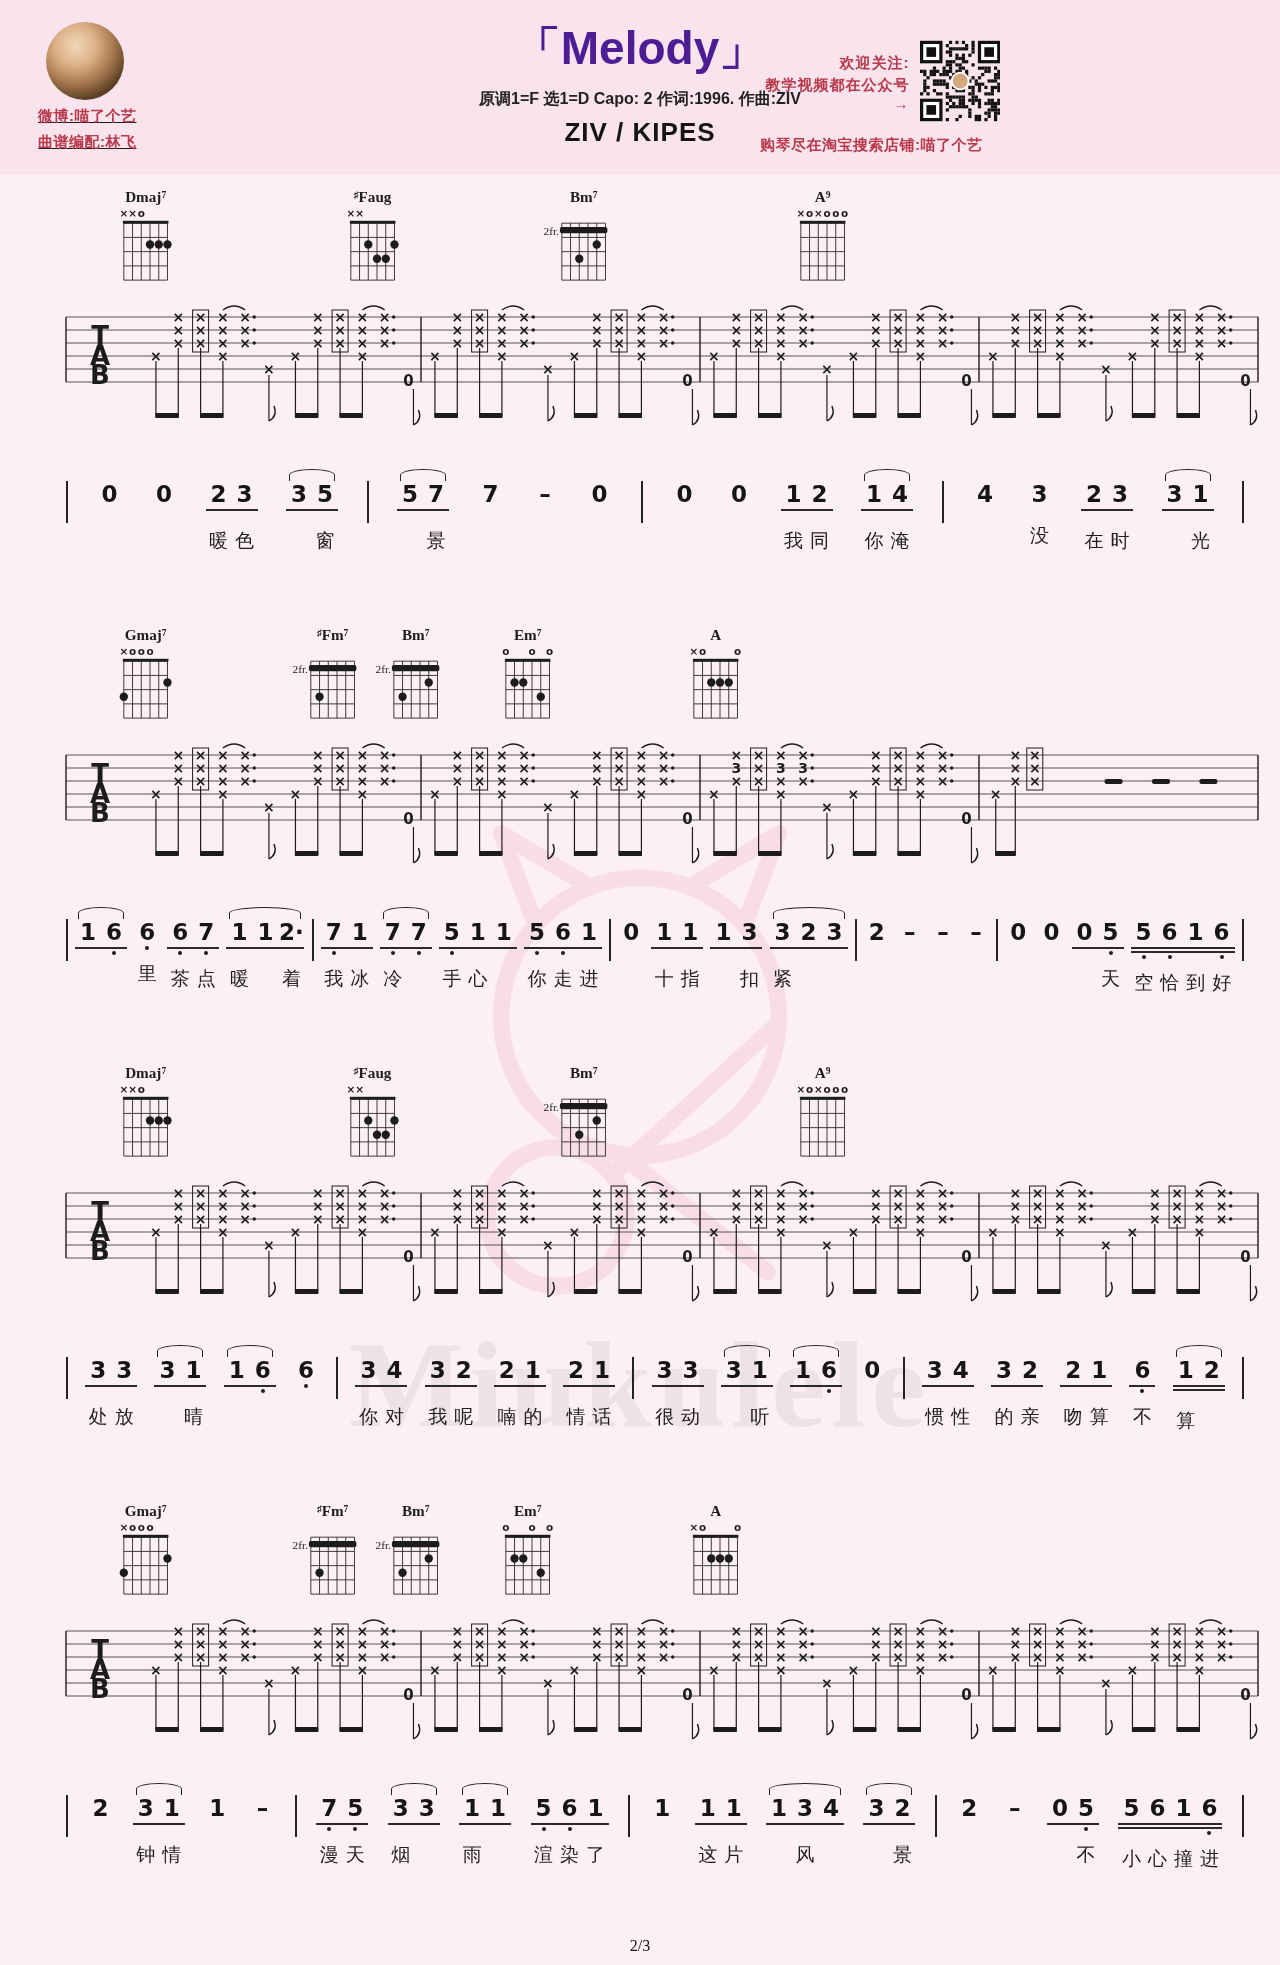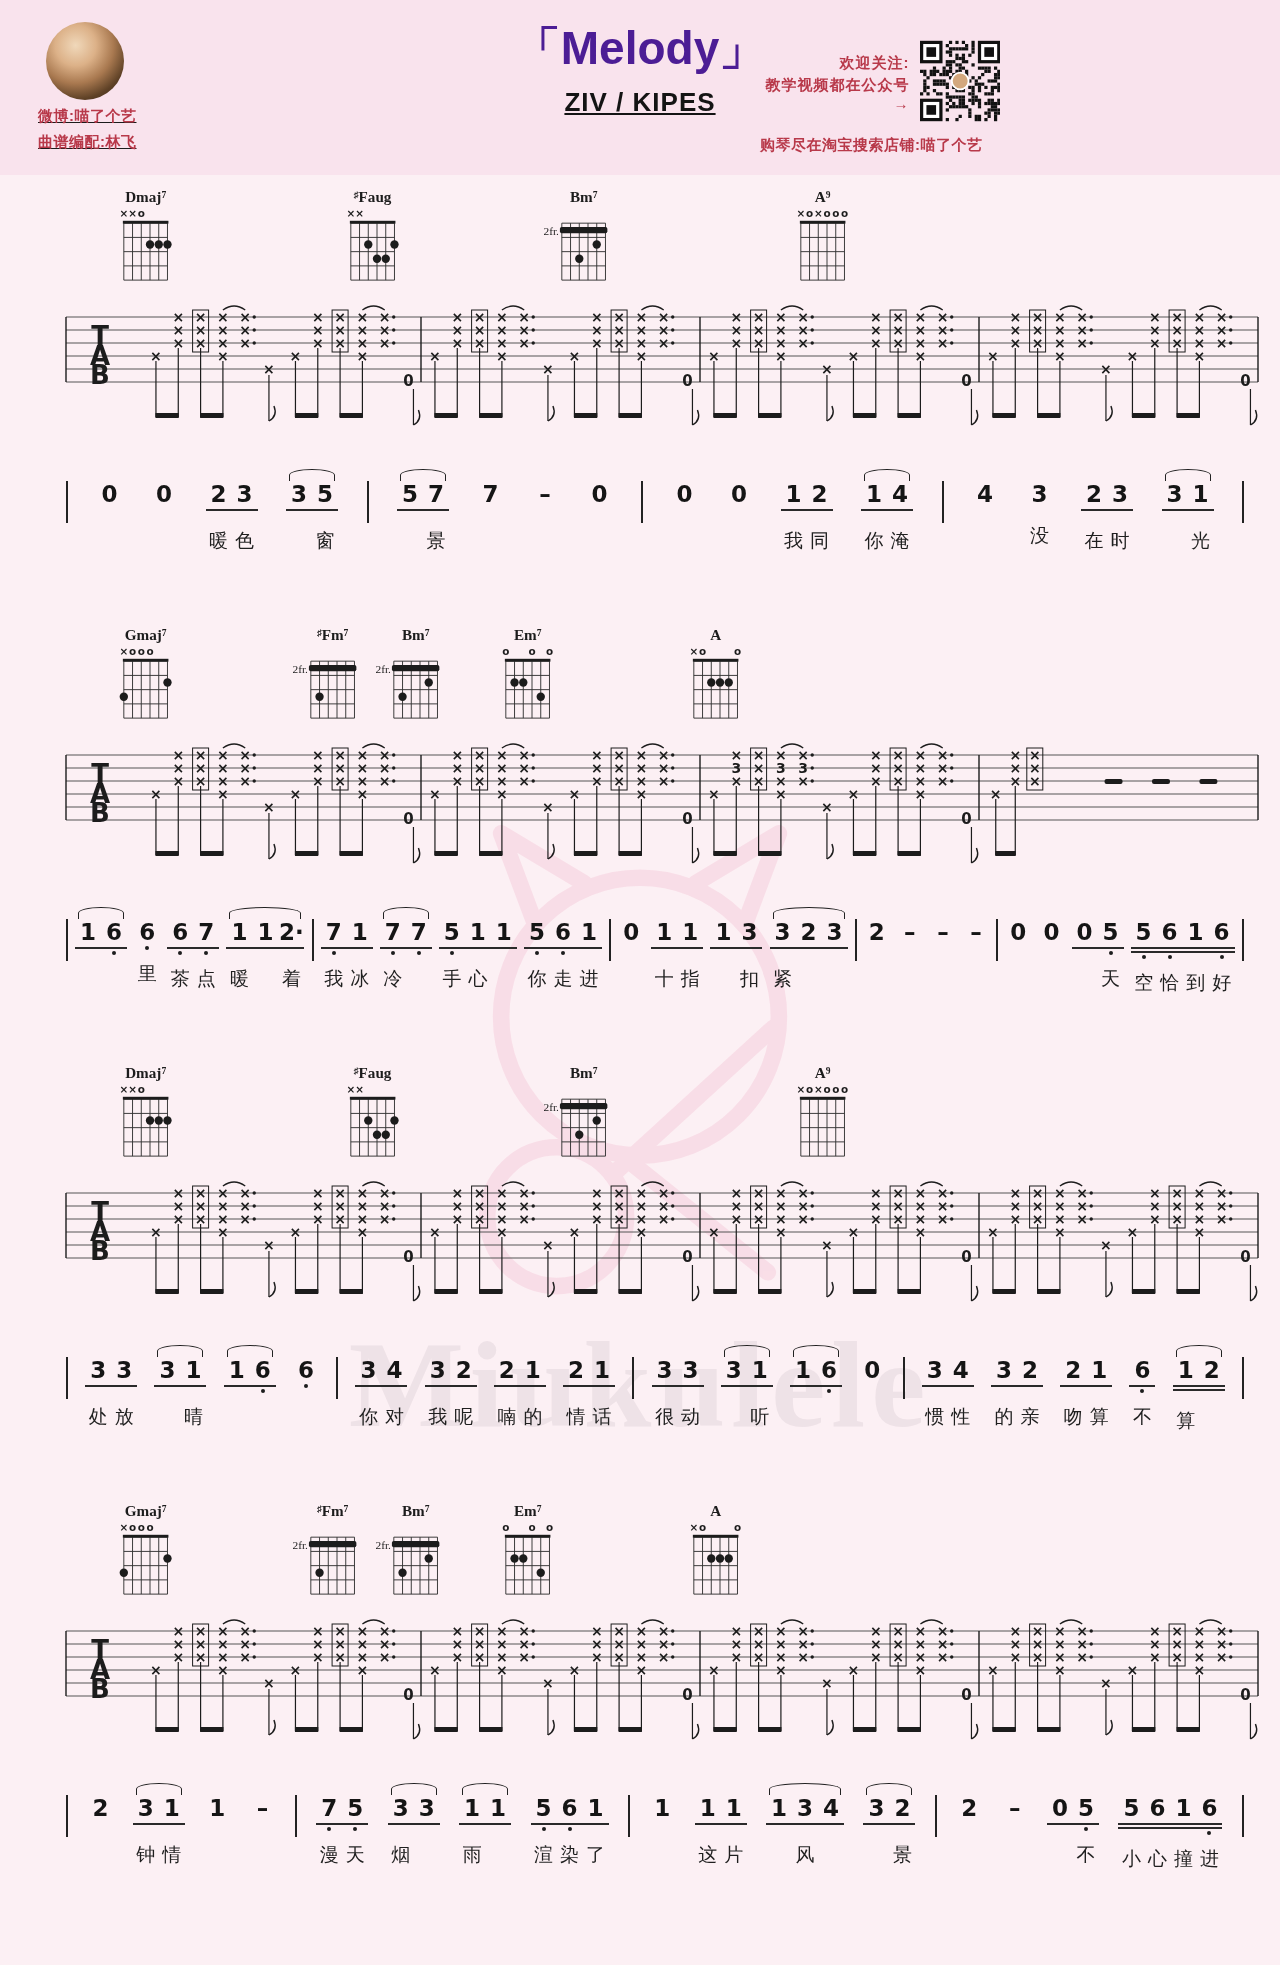--- a/index.html
+++ b/index.html
@@ -15,21 +15,21 @@
   font:700 96px "Liberation Serif","DejaVu Serif",serif;color:rgba(243,198,214,0.38);letter-spacing:26px;}
 
 header{position:relative;z-index:1;height:175px;background:#f9e3ed;}
 .hdr-left{position:absolute;left:38px;top:22px;width:180px;text-decoration:underline;}
 .avatar{width:78px;height:78px;border-radius:50%;margin-left:8px;
   background:radial-gradient(circle at 38% 30%,#f0d8ba 0%,#dcb188 28%,#a97950 52%,#5e4126 74%,#332419 100%);}
 .hdr-left .red{font:700 15px "Liberation Sans",sans-serif;color:var(--red);margin-top:7px;letter-spacing:.5px;}
 .hdr-center{position:absolute;left:50%;top:18px;transform:translateX(-50%);width:640px;text-align:center;}
 .title{font:700 46px "Liberation Sans",sans-serif;color:#4c1d95;}
 .meta{margin-top:9px;font:700 16px "Liberation Sans",sans-serif;color:#222;}
-.artist{margin-top:7px;font:700 26px "Liberation Sans",sans-serif;color:#141414;letter-spacing:1px;text-decoration:underline;}
+.artist{margin-top:7px;font:700 26px "Liberation Sans",sans-serif;color:#141414;letter-spacing:1px;}
 .hdr-right{position:absolute;left:760px;top:38px;width:240px;}
 .fr-row{display:flex;align-items:center;justify-content:flex-end;gap:10px;}
 .fr-texts{text-align:right;}
 .fr-texts .red{font:700 15px "Liberation Sans",sans-serif;color:var(--red);margin-top:3px;letter-spacing:1px;}
 .shop{margin-top:12px;font:700 15px "Liberation Sans",sans-serif;color:var(--red);white-space:nowrap;letter-spacing:.5px;}
 
 #score{position:relative;z-index:1;padding-top:14px;}
 .system{position:relative;height:438px;padding-left:22px;}
 .chordrow{position:relative;height:112px;}
 .chord{position:absolute;top:0;}
@@ -74,20 +74,21 @@
   </div>
 
   <header>
     <div class="hdr-left">
       <div class="avatar"></div>
       <div class="red">微博:喵了个艺</div>
       <div class="red">曲谱编配:林飞</div>
     </div>
     <div class="hdr-center">
       <div class="title">「Melody」</div>
+      <div class="meta">原调1=F 选1=D  Capo: 2  作词:1996.  作曲:ZIV</div>
       <div class="artist">ZIV / KIPES</div>
     </div>
     <div class="hdr-right">
       <div class="fr-row">
         <div class="fr-texts">
           <div class="red">欢迎关注:</div>
           <div class="red">教学视频都在公众号→</div>
         </div>
         <svg id="qr" width="86" height="86" viewBox="0 0 86 86">
             <rect x="0" y="30.96" width="3.44" height="3.44" fill="#111"></rect>
@@ -2653,13 +2654,14 @@
               <span>心</span>
               <span>撞</span>
               <span>进</span>
             </div>
           </div>
           <div class="jp-bar"></div>
         </div>
       </section>
     </main>
 
+  <div class="footer">2/3</div>
 </div>
 
 </body></html>

